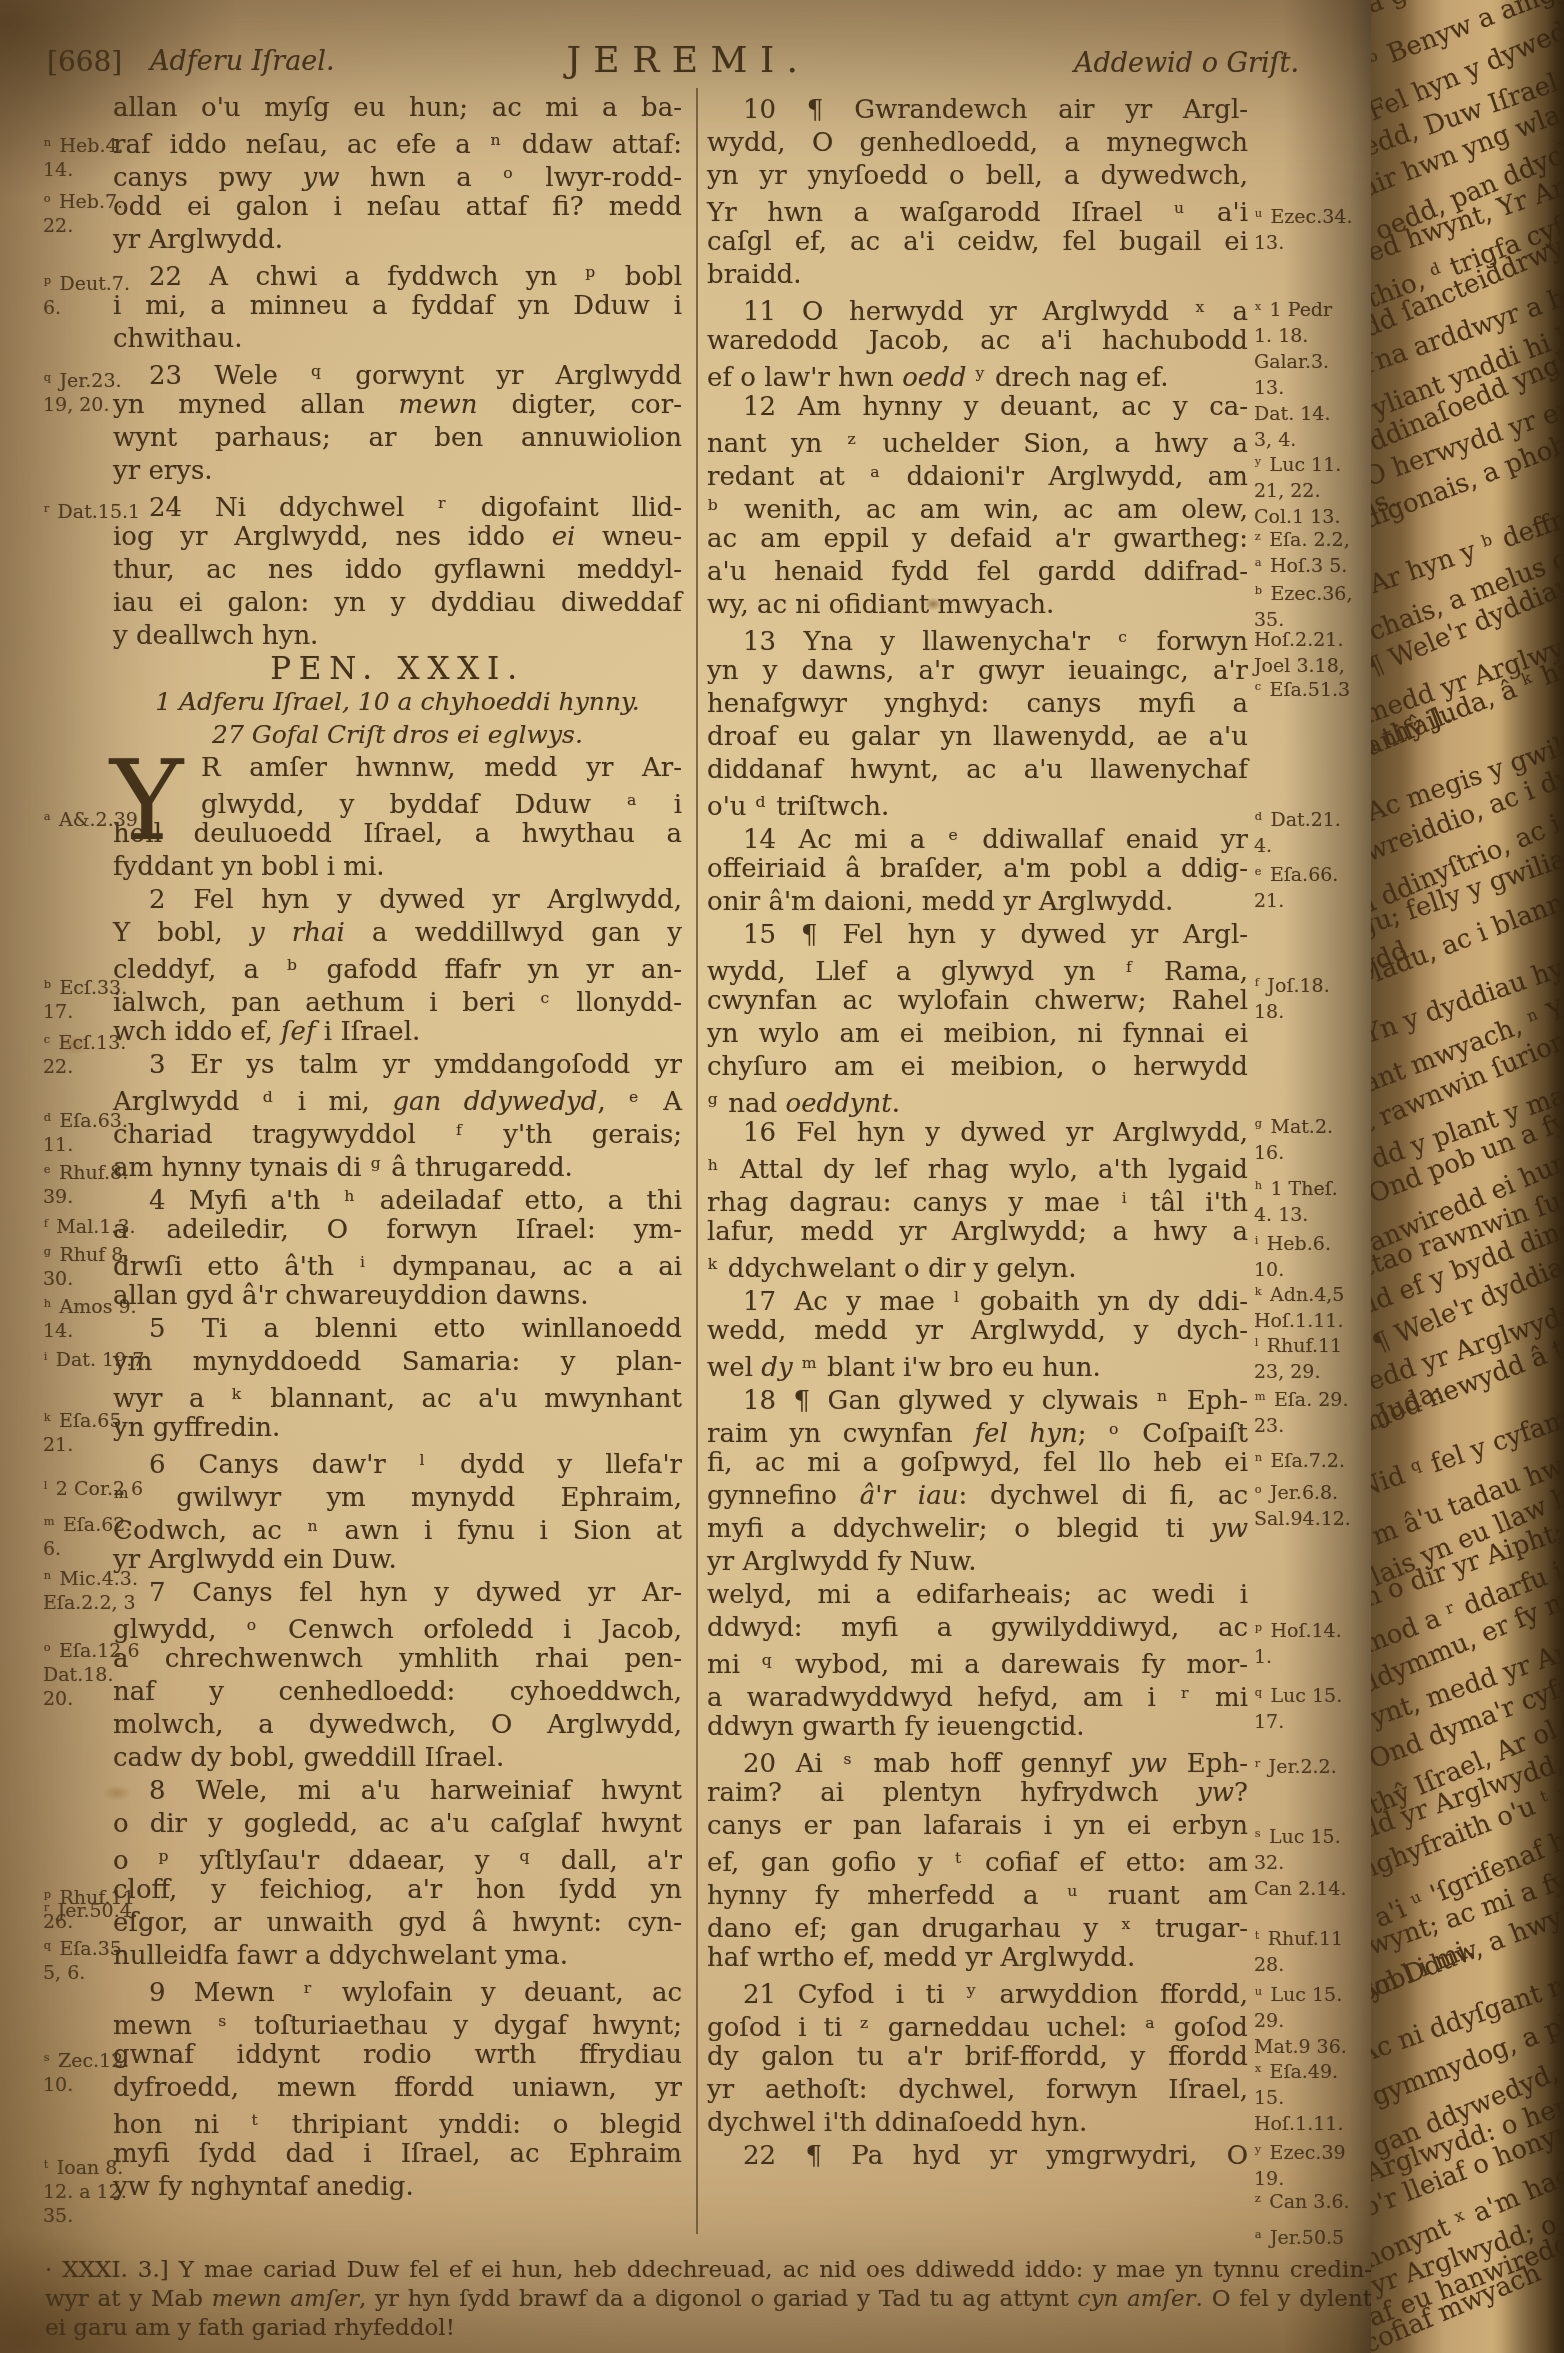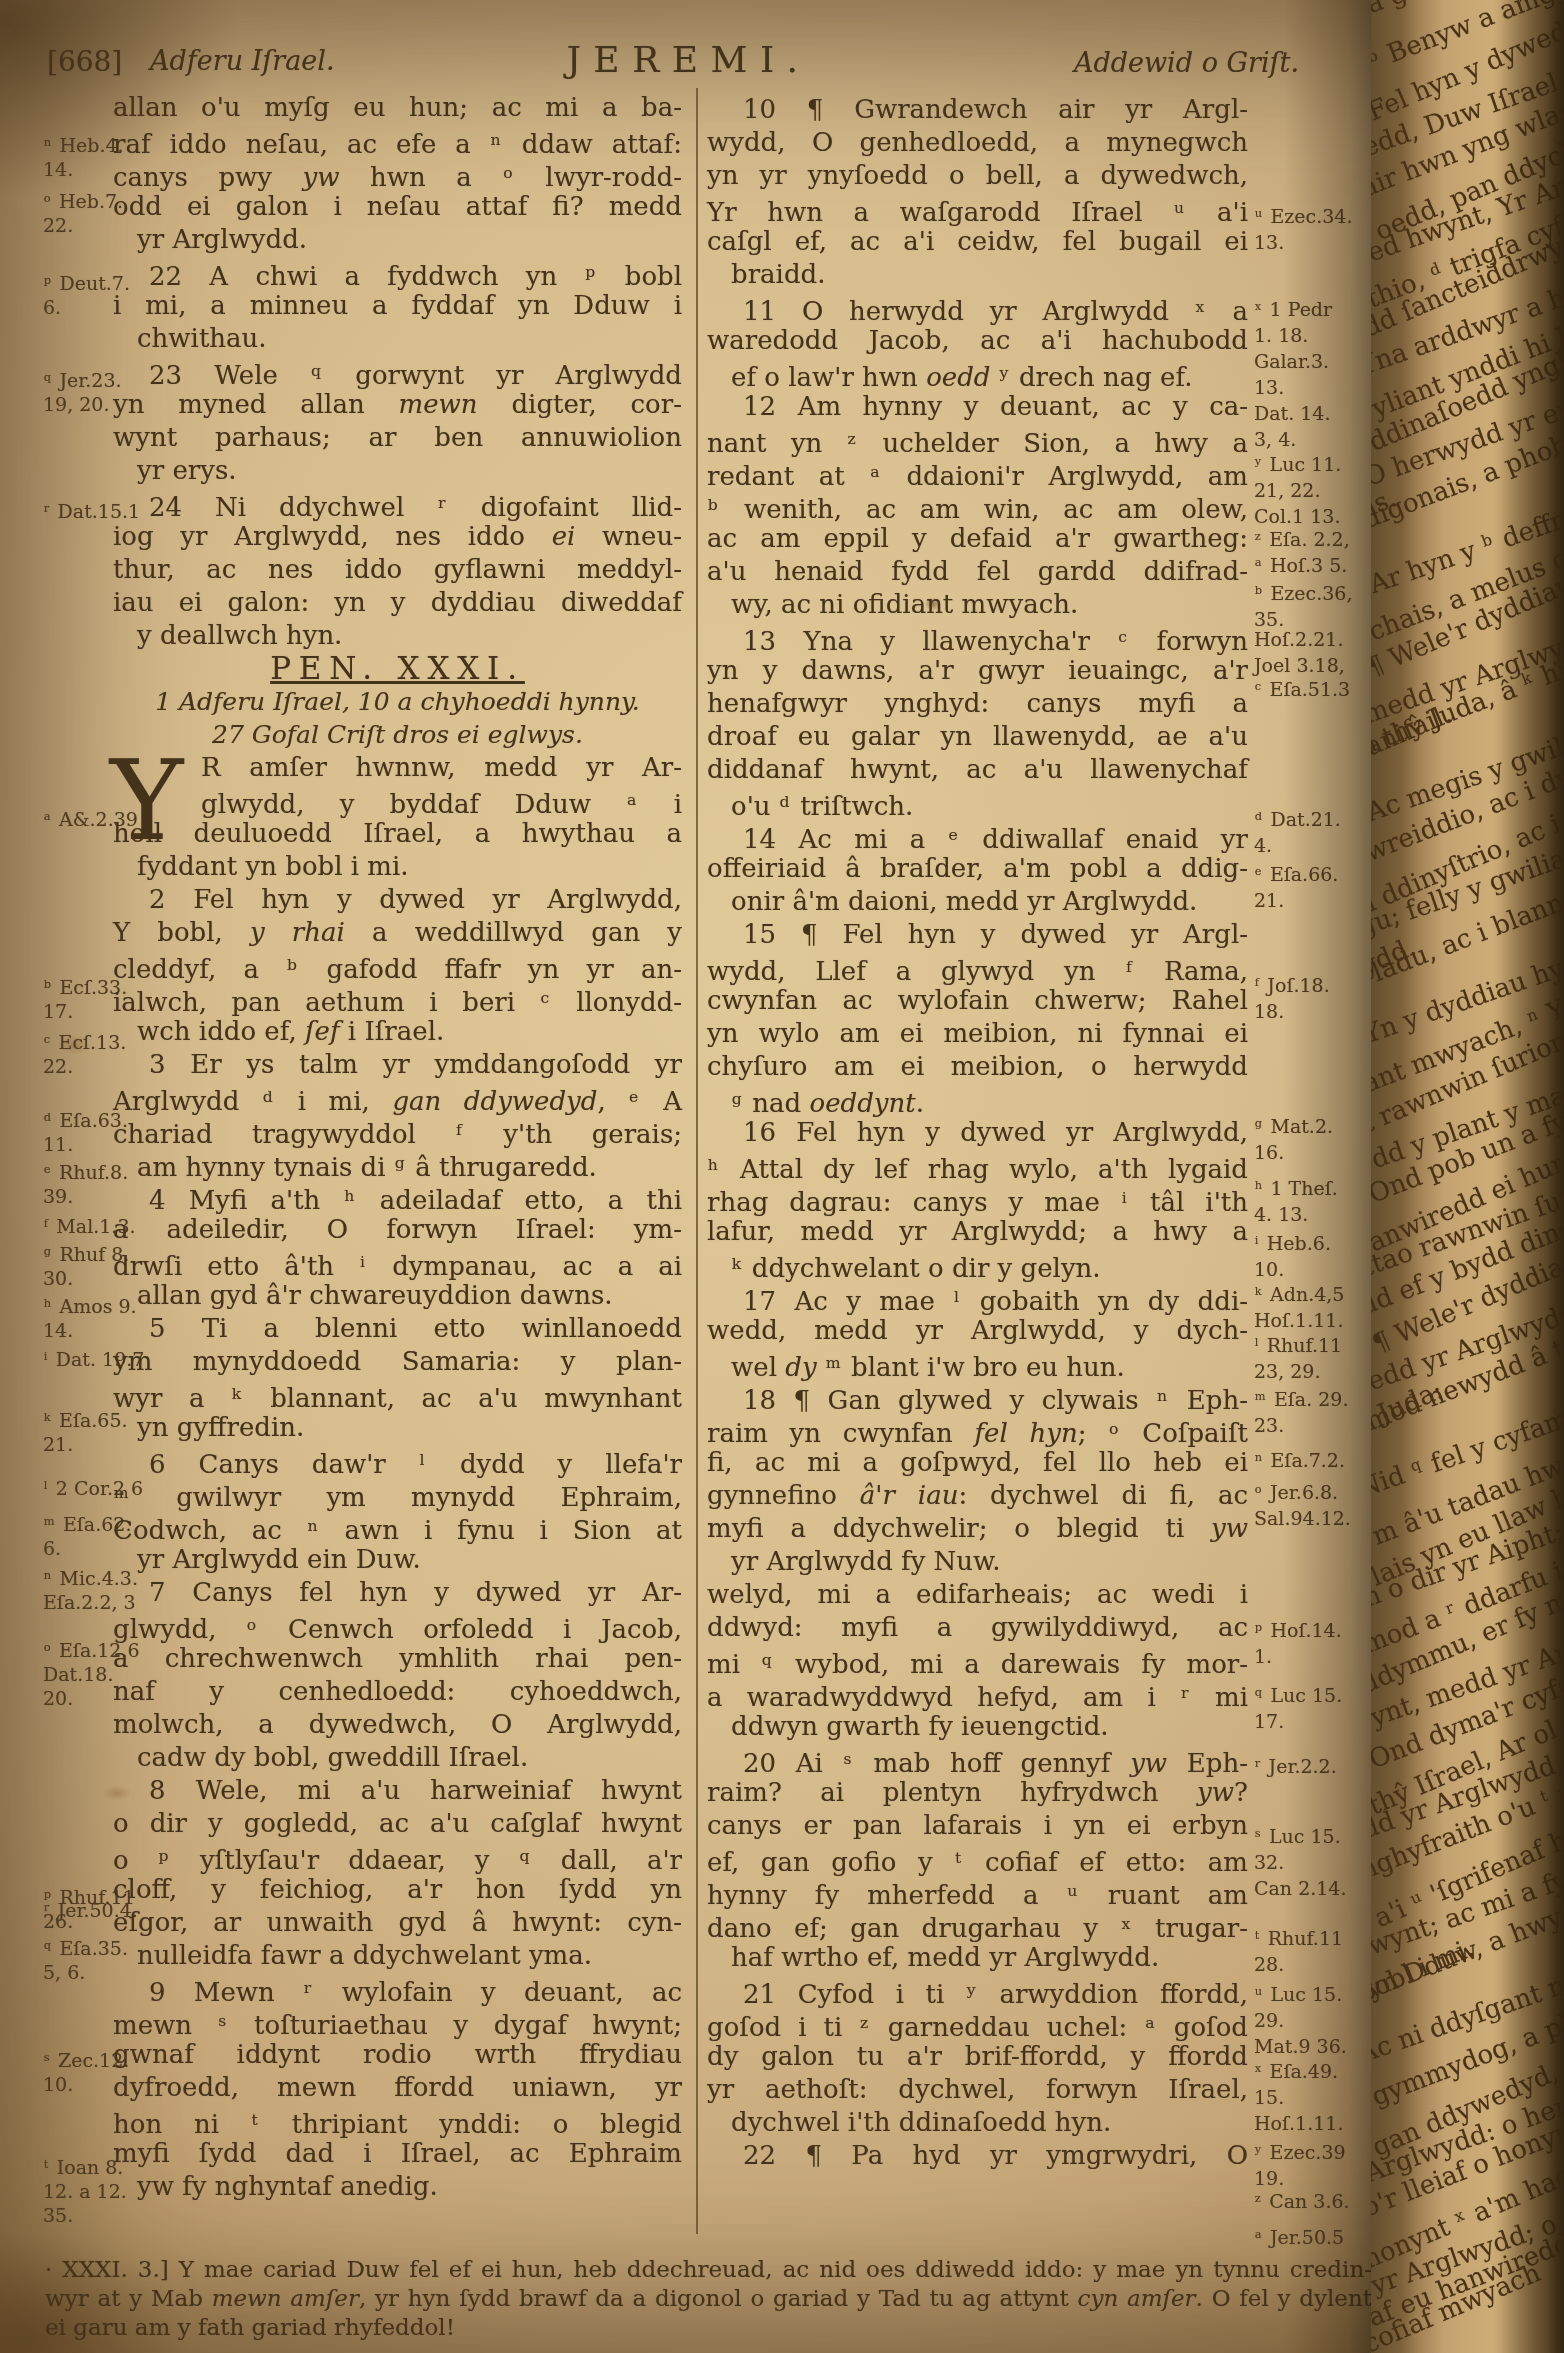--- a/index.html
+++ b/index.html
@@ -17,24 +17,24 @@
     box-shadow:inset 0 0 149px 47px rgba(60,38,15,.55);}
   .hdr{position:absolute;top:39px;left:0;width:1377px;height:55px;}
   .pageno{position:absolute;left:47px;top:6.3px;font-size:28px;}
   .runleft{position:absolute;left:150px;top:6.3px;font-size:27px;font-style:italic;}
   .title{position:absolute;left:0;top:0;width:1377px;text-align:center;font-size:36px;letter-spacing:12.5px;}
   .runright{position:absolute;right:78px;top:7.8px;font-size:27px;font-style:italic;}
   .col{position:absolute;}
   .lcol{top:91px;left:113px;width:569px;}
   .rcol{top:93px;left:707px;width:541px;}
   .tl{height:33px;line-height:33px;font-size:26px;text-align:justify;text-align-last:justify;}
-  .tl.e{text-align-last:left;margin-left:24px;}
+  .tl.e{text-align-last:left;}
   .tl.v{text-indent:36px;}
   .tl.d{padding-left:88px;}
-  .tl.h{font-size:31px;letter-spacing:7.8px;text-align:center;text-align-last:center;text-decoration:underline;}
+  .tl.h{font-size:31px;letter-spacing:7.8px;text-align:center;text-align-last:center;}
   .tl.a{font-style:italic;text-align:center;text-align-last:center;font-size:25px;}
   .sup{font-size:.60em;vertical-align:.5em;margin:0 2.3px 0 0.8px;}
   .it{font-style:italic;}
   .dropcap{position:absolute;left:-3.1px;top:654px;font-size:111px;line-height:1;}
   .divider{position:absolute;left:696px;top:88px;width:1.6px;height:2146px;background:#5e4a29;opacity:.75;}
   .lnotes{position:absolute;left:43px;top:0;width:86px;}
   .rnotes{position:absolute;left:1254px;top:0;width:133px;}
   .note{position:absolute;font-size:19px;line-height:24px;color:#4f3b20;white-space:nowrap;}
   .rnotes .note{line-height:26px;}
   .fnote{position:absolute;left:45px;top:2255px;width:1327px;}

